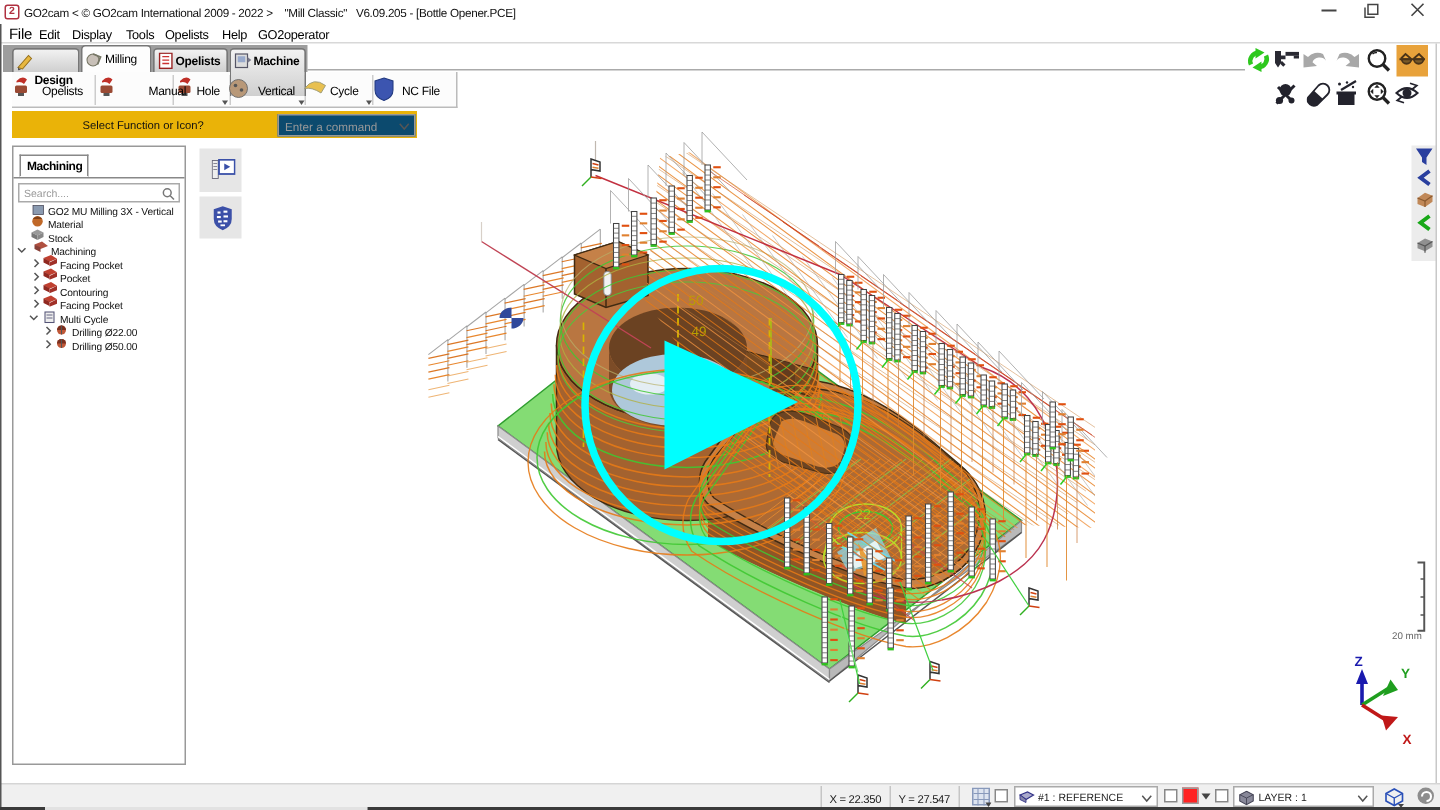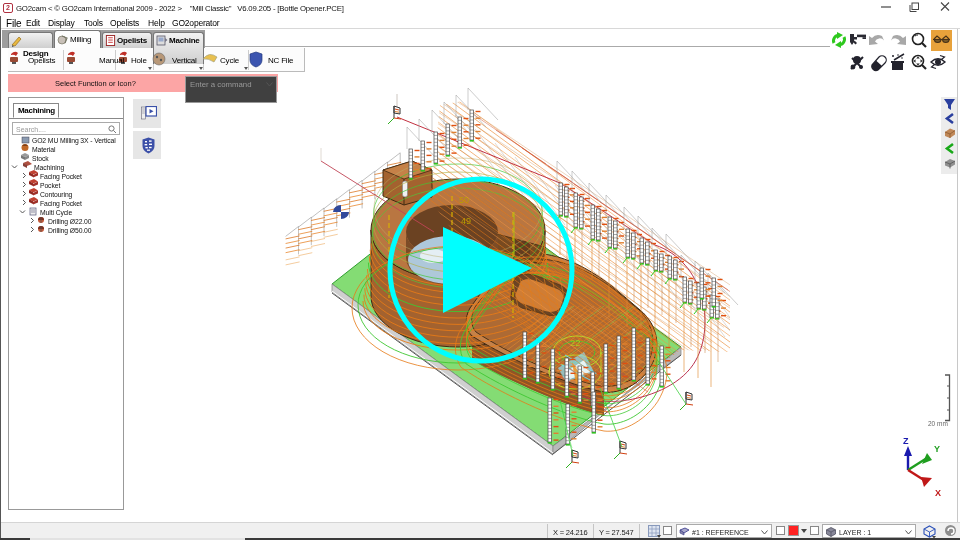--- a/index.html
+++ b/index.html
@@ -1374,24 +1374,24 @@
       <path d="M7,2.5 l-1.8,2 l3.6,0 Z M7,11.5 l-1.8,-2 l3.6,0 Z M2.5,7 l2,-1.8 l0,3.6 Z M11.5,7 l-2,-1.8 l0,3.6 Z" fill="#222"></path>
     </g>
   <g transform="translate(105,26)">
       <path d="M1,8 Q8,1.5 15,8 Q8,14.5 1,8 Z" fill="none" stroke="#23232d" stroke-width="1.4"></path>
       <circle cx="8" cy="8" r="3" fill="#23232d"></circle>
       <path d="M10,1.5 l4.5,1.5 l-3,2.5" fill="none" stroke="#23232d" stroke-width="1.2"></path>
       <path d="M6,14.5 l-4.5,-1.5 l3,-2.5" fill="none" stroke="#23232d" stroke-width="1.2"></path>
     </g>
 </svg>
 
-<div class="abs" style="left:8px;top:74px;width:270px;height:18px;background:#fca5a5;z-index:5">
+<div class="abs" style="left:8px;top:74px;width:270px;height:18px;background:#eab308;z-index:5">
   <div class="tx" style="left:47px;top:5px;font-size:7.5px;color:#111">Select Function or Icon?</div>
 </div>
-<div class="abs" style="left:185px;top:76px;width:92px;height:27px;background:#404040;border:1px solid #999;z-index:6">
+<div class="abs" style="left:185px;top:76px;width:92px;height:15px;background:#0c4a6e;border:1px solid #999;z-index:6">
   <div class="tx" style="left:4px;top:3px;font-size:7.8px;color:#999">Enter a command</div>
   <svg class="abs" style="right:3px;top:5px" width="7" height="5" viewBox="0 0 7 5">
       <path d="M0.5,0.5 L3.5,4 L6.5,0.5" fill="none" stroke="#555" stroke-width="1"></path>
     </svg>
 </div>
 
 <div class="abs" style="left:8px;top:97px;width:116px;height:413px;background:#fff;border:1px solid #999;z-index:5">
   <div class="abs" style="left:4px;top:5px;width:46px;height:15px;background:#fff;border:1px solid #888;border-bottom:1px solid #fff;z-index:2">
     <span class="tx" style="left:4px;top:2px;font-size:8px;letter-spacing:-0.3px;font-weight:bold">Machining</span>
     </div>
@@ -1492,21 +1492,21 @@
     <path d="M12,47 L6,51.5 L12,56" fill="none" stroke="#18a818" stroke-width="2.6"></path>
     <path d="M4,65 l5,-3 l5,2 l0,3.5 l-5,3 l-5,-2 Z" fill="#909090"></path>
       <path d="M4,65 l5,2 l5,-3" fill="none" stroke="#555" stroke-width="0.8"></path>
       <path d="M9,67 l0,4.5" stroke="#555" stroke-width="0.8"></path>
   </svg>
 </div>
 <div class="abs" style="left:957px;top:29px;width:1px;height:493px;background:#c8c8c8;z-index:5"></div>
 
 <div class="abs" style="left:0;top:522px;width:960px;height:16px;background:#f0f0f0;border-top:1px solid #d5d5d5;z-index:5">
   <div class="abs" style="left:547px;top:1px;width:1px;height:15px;background:#c5c5c5"></div>
-  <div class="tx" style="left:553px;top:4.5px;font-size:7.5px;letter-spacing:-0.2px;color:#222">X = 24.216</div>
+  <div class="tx" style="left:553px;top:4.5px;font-size:7.5px;letter-spacing:-0.2px;color:#222">X = 22.350</div>
   <div class="abs" style="left:593px;top:1px;width:1px;height:15px;background:#c5c5c5"></div>
   <div class="tx" style="left:599px;top:4.5px;font-size:7.5px;letter-spacing:-0.2px;color:#222">Y = 27.547</div>
   <div class="abs" style="left:639px;top:1px;width:1px;height:15px;background:#c5c5c5"></div>
   <svg class="abs" style="left:648px;top:2px" width="13" height="13" viewBox="0 0 13 13">
     <rect x="0.5" y="0.5" width="11" height="11" fill="#dde4f0" stroke="#8899bb" stroke-width="1"></rect>
     <g stroke="#8899bb" stroke-width="0.7">
         <line x1="4" y1="1" x2="4" y2="12"></line>
         <line x1="8" y1="1" x2="8" y2="12"></line>
         <line x1="1" y1="4" x2="12" y2="4"></line>
         <line x1="1" y1="8" x2="12" y2="8"></line>

